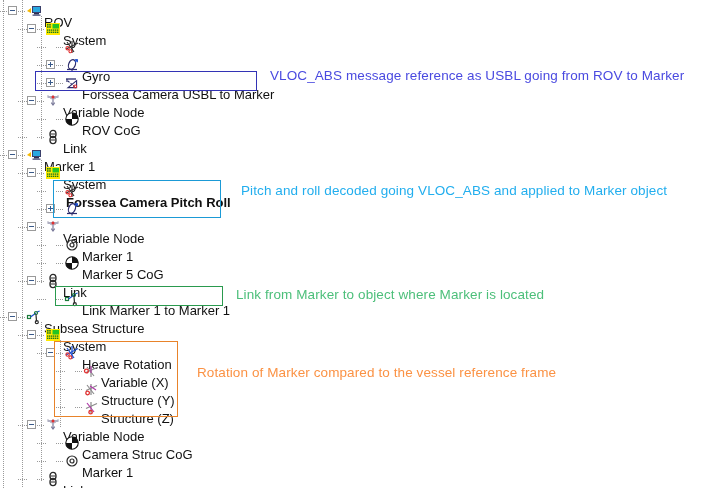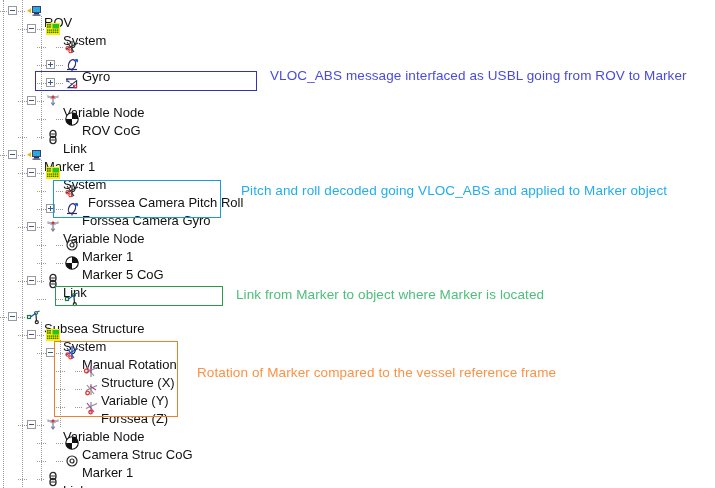--- a/index.html
+++ b/index.html
@@ -201,20 +201,21 @@
       <div class="hline" style="left: 56px; top: 9px; width: 7px;"></div>
       <span class="ico" style="left: 64px;">
         <svg width="16" height="16" viewBox="0 0 16 16">
           <path d="M2 4 L12 4" stroke="#2b2b6b" stroke-width="1.3"></path>
           <path d="M3 4 L3 7" stroke="#2b2b6b" stroke-width="1.2"></path>
           <path d="M4 6 L12 13" stroke="#2b2b6b" stroke-width="1.1" stroke-dasharray="2 1.4"></path>
           <path d="M4 12.6 L12.6 12.6 L12.6 5.6 Z" fill="none" stroke="#2b2b6b" stroke-width="1.1"></path>
           <circle cx="11.2" cy="11.4" r="1.4" fill="none" stroke="#e03030" stroke-width="1.1"></circle>
         </svg>
       </span>
+      <span class="lbl lblpos" style="left: 82px;">Forssea Camera USBL to Marker</span>
     </div>
     <div class="hline" style="left: 18px; top: 101px; width: 9px;"></div>
     <div class="row" style="position: absolute; left: 0px; top: 92px; width: 300px;">
       <div class="exp" style="left: 27px;"></div>
       <div class="hline" style="left: 37px; top: 9px; width: 7px;"></div>
       <span class="ico" style="left: 45px;">
         <svg width="16" height="16" viewBox="0 0 16 16">
           <path d="M2.5 4 L13.5 4" stroke="#7a7a9a" stroke-width="1.2"></path>
           <path d="M8 2.5 L8 12" stroke="#7a7a9a" stroke-width="1.2"></path>
           <path d="M2.5 2.5 L8 7" stroke="#b0b0c0" stroke-width="1.1" stroke-dasharray="2 1.5"></path>
@@ -297,35 +298,34 @@
       <div class="hline" style="left: 56px; top: 9px; width: 7px;"></div>
       <span class="ico" style="left: 64px;">
         <svg width="16" height="16" viewBox="0 0 16 16">
           <path d="M8 2 L8 14" stroke="#2a2a2a" stroke-width="1.2"></path>
           <path d="M2 10 L14 4" stroke="#2a2a2a" stroke-width="1.2"></path>
           <path d="M3 3 L10 13" stroke="#2a2a2a" stroke-width="1.1"></path>
           <circle cx="3.6" cy="9.2" r="1.7" fill="none" stroke="#e03030" stroke-width="1.1"></circle>
           <circle cx="6.4" cy="12.2" r="1.5" fill="none" stroke="#e03030" stroke-width="1.1"></circle>
         </svg>
       </span>
-      <span class="lbl lblpos" style="left: 88px;">Forssea Camera Pitch Roll</span>
+      <span class="lbl lblpos" style="left: 66px; font-weight: bold;">Forssea Camera Pitch Roll</span>
     </div>
     <div class="hline" style="left: 37px; top: 209px; width: 9px;"></div>
     <div class="row" style="position: absolute; left: 0px; top: 200px; width: 300px;">
       <div class="exp plus" style="left: 46px;"></div>
       <div class="hline" style="left: 56px; top: 9px; width: 7px;"></div>
       <span class="ico" style="left: 64px;">
         <svg width="16" height="16" viewBox="0 0 16 16">
           <ellipse cx="8" cy="7.5" rx="3.3" ry="5" fill="none" stroke="#2b2b6b" stroke-width="1.2" transform="rotate(22 8 7.5)"></ellipse>
           <path d="M3 12.5 L13 12.5" stroke="#2b2b6b" stroke-width="1.2"></path>
           <path d="M8 12.5 L8 14.5" stroke="#2b2b6b" stroke-width="1.1"></path>
           <path d="M11 5 L13.5 2.5 M13.5 2.5 L10.8 2.7 M13.5 2.5 L13.3 5.2" stroke="#1e4fd0" stroke-width="1.1" fill="none"></path>
         </svg>
       </span>
-      <span class="lbl lblpos" style="left: 82px;">Forssea Camera Gyro</span>
     </div>
     <div class="hline" style="left: 18px; top: 227px; width: 9px;"></div>
     <div class="row" style="position: absolute; left: 0px; top: 218px; width: 300px;">
       <div class="exp" style="left: 27px;"></div>
       <div class="hline" style="left: 37px; top: 9px; width: 7px;"></div>
       <span class="ico" style="left: 45px;">
         <svg width="16" height="16" viewBox="0 0 16 16">
           <path d="M2.5 4 L13.5 4" stroke="#7a7a9a" stroke-width="1.2"></path>
           <path d="M8 2.5 L8 12" stroke="#7a7a9a" stroke-width="1.2"></path>
           <path d="M2.5 2.5 L8 7" stroke="#b0b0c0" stroke-width="1.1" stroke-dasharray="2 1.5"></path>
@@ -378,20 +378,21 @@
       <span class="ico" style="left: 64px;">
         <svg width="16" height="16" viewBox="0 0 16 16">
           <rect x="1.5" y="6.5" width="3" height="3" fill="none" stroke="#1b7a3a" stroke-width="1.2"></rect>
           <path d="M4.5 8 L10 4" stroke="#1e4fd0" stroke-width="1.2"></path>
           <path d="M10.6 3.2 L13.6 2" stroke="#1e4fd0" stroke-width="1.2"></path>
           <circle cx="10" cy="4" r="1.5" fill="none" stroke="#1b7a3a" stroke-width="1.2"></circle>
           <path d="M10 5.4 L10.5 12.5" stroke="#2a2a2a" stroke-width="1.2"></path>
           <circle cx="10.8" cy="13.2" r="1.5" fill="none" stroke="#2a2a2a" stroke-width="1.2"></circle>
         </svg>
       </span>
+      <span class="lbl lblpos" style="left: 82px;">Link Marker 1 to Marker 1</span>
     </div>
     <div class="hline" style="left: 0px; top: 317px; width: 9px;"></div>
     <div class="row" style="position: absolute; left: 0px; top: 308px; width: 300px; padding-left: 48px;">
       <div class="exp" style="left: 8px;"></div>
       <div class="hline" style="left: 18px; top: 9px; width: 7px;"></div>
       <span class="ico" style="left: 26px;">
         <svg width="16" height="16" viewBox="0 0 16 16">
           <rect x="1.5" y="6.5" width="3" height="3" fill="none" stroke="#1b7a3a" stroke-width="1.2"></rect>
           <path d="M4.5 8 L10 4" stroke="#1e4fd0" stroke-width="1.2"></path>
           <path d="M10.6 3.2 L13.6 2" stroke="#1e4fd0" stroke-width="1.2"></path>
@@ -436,62 +437,62 @@
       <div class="hline" style="left: 56px; top: 9px; width: 7px;"></div>
       <span class="ico" style="left: 64px;">
         <svg width="16" height="16" viewBox="0 0 16 16">
           <path d="M8 1 L8 14" stroke="#1e4fd0" stroke-width="1.3"></path>
           <path d="M2 10 L14 3.5" stroke="#1e4fd0" stroke-width="1.3"></path>
           <path d="M3 3 L10 13" stroke="#1e4fd0" stroke-width="1.2"></path>
           <circle cx="3.6" cy="9.6" r="1.7" fill="none" stroke="#e03030" stroke-width="1.1"></circle>
           <circle cx="6.4" cy="12.4" r="1.5" fill="none" stroke="#e03030" stroke-width="1.1"></circle>
         </svg>
       </span>
-      <span class="lbl lblpos" style="left: 82px;">Manual Rotation</span>
+      <span class="lbl lblpos" style="left: 82px;">Heave Rotation</span>
     </div>
     <div class="hline" style="left: 56px; top: 371px; width: 9px;"></div>
     <div class="row" style="position: absolute; left: 0px; top: 362px; width: 300px;">
       <div class="hline" style="left: 75px; top: 9px; width: 7px;"></div>
       <span class="ico" style="left: 83px;">
         <svg width="16" height="16" viewBox="0 0 16 16">
           <path d="M8 3 L8 14" stroke="#8a8a8a" stroke-width="1.2"></path>
           <path d="M3 9.5 L14 4.5" stroke="#8a8a8a" stroke-width="1.2"></path>
           <path d="M4 4 L11 13" stroke="#8a8a8a" stroke-width="1.1"></path>
           <circle cx="3.4" cy="8" r="1.9" fill="none" stroke="#e03030" stroke-width="1.3"></circle>
           <path d="M8 3 L8 10" stroke="#b03aa8" stroke-width="1.1"></path>
         </svg>
       </span>
-      <span class="lbl lblpos" style="left: 101px;">Structure (X)</span>
+      <span class="lbl lblpos" style="left: 101px;">Variable (X)</span>
     </div>
     <div class="hline" style="left: 56px; top: 389px; width: 9px;"></div>
     <div class="row" style="position: absolute; left: 0px; top: 380px; width: 300px;">
       <div class="hline" style="left: 75px; top: 9px; width: 7px;"></div>
       <span class="ico" style="left: 83px;">
         <svg width="16" height="16" viewBox="0 0 16 16">
           <path d="M8 3 L8 14" stroke="#8a8a8a" stroke-width="1.2"></path>
           <path d="M3 9.5 L14 4.5" stroke="#8a8a8a" stroke-width="1.2"></path>
           <path d="M4 4 L11 13" stroke="#8a8a8a" stroke-width="1.1"></path>
           <circle cx="4.6" cy="12" r="1.8" fill="none" stroke="#e03030" stroke-width="1.3"></circle>
           <path d="M7 5 L13 9" stroke="#b03aa8" stroke-width="1.1"></path>
         </svg>
       </span>
-      <span class="lbl lblpos" style="left: 101px;">Variable (Y)</span>
+      <span class="lbl lblpos" style="left: 101px;">Structure (Y)</span>
     </div>
     <div class="hline" style="left: 56px; top: 407px; width: 9px;"></div>
     <div class="row" style="position: absolute; left: 0px; top: 398px; width: 300px;">
       <div class="hline" style="left: 75px; top: 9px; width: 7px;"></div>
       <span class="ico" style="left: 83px;">
         <svg width="16" height="16" viewBox="0 0 16 16">
           <path d="M8 3 L8 14" stroke="#8a8a8a" stroke-width="1.2"></path>
           <path d="M3 9.5 L14 4.5" stroke="#8a8a8a" stroke-width="1.2"></path>
           <path d="M4 4 L11 13" stroke="#b03aa8" stroke-width="1.2"></path>
           <circle cx="7.6" cy="13.2" r="1.7" fill="none" stroke="#e03030" stroke-width="1.3"></circle>
         </svg>
       </span>
-      <span class="lbl lblpos" style="left: 101px;">Forssea (Z)</span>
+      <span class="lbl lblpos" style="left: 101px;">Structure (Z)</span>
     </div>
     <div class="hline" style="left: 18px; top: 425px; width: 9px;"></div>
     <div class="row" style="position: absolute; left: 0px; top: 416px; width: 300px;">
       <div class="exp" style="left: 27px;"></div>
       <div class="hline" style="left: 37px; top: 9px; width: 7px;"></div>
       <span class="ico" style="left: 45px;">
         <svg width="16" height="16" viewBox="0 0 16 16">
           <path d="M2.5 4 L13.5 4" stroke="#7a7a9a" stroke-width="1.2"></path>
           <path d="M8 2.5 L8 12" stroke="#7a7a9a" stroke-width="1.2"></path>
           <path d="M2.5 2.5 L8 7" stroke="#b0b0c0" stroke-width="1.1" stroke-dasharray="2 1.5"></path>
@@ -548,17 +549,17 @@
   </div>
 
 <div id="boxes">
     <div class="hbox blue" style="left: 35px; top: 71px; width: 222px; height: 20px;"></div>
     <div class="hbox cyan" style="left: 53px; top: 180px; width: 168px; height: 38px;"></div>
     <div class="hbox green" style="left: 55px; top: 286px; width: 168px; height: 20px;"></div>
     <div class="hbox orange" style="left: 54px; top: 341px; width: 124px; height: 76px;"></div>
   </div>
 
 <div id="annos">
-    <div class="anno blue" style="left: 270px; top: 68px;">VLOC_ABS message interfaced as USBL going from ROV to Marker</div>
+    <div class="anno blue" style="left: 270px; top: 68px;">VLOC_ABS message reference as USBL going from ROV to Marker</div>
     <div class="anno cyan" style="left: 241px; top: 183px;">Pitch and roll decoded going VLOC_ABS and applied to Marker  object</div>
     <div class="anno green" style="left: 236px; top: 287px;">Link from Marker to object where Marker is located</div>
     <div class="anno orange" style="left: 197px; top: 365px;">Rotation of Marker compared to the vessel reference frame</div>
   </div>
 
 </body></html>

